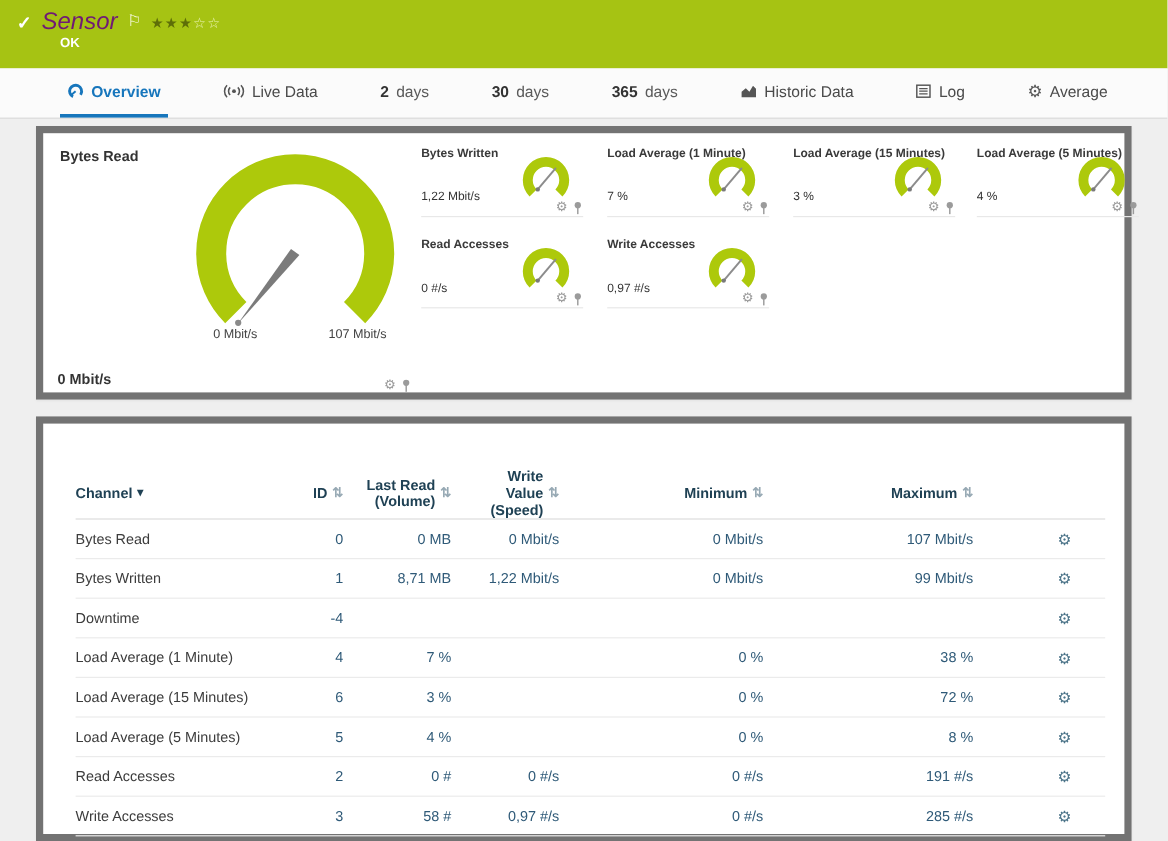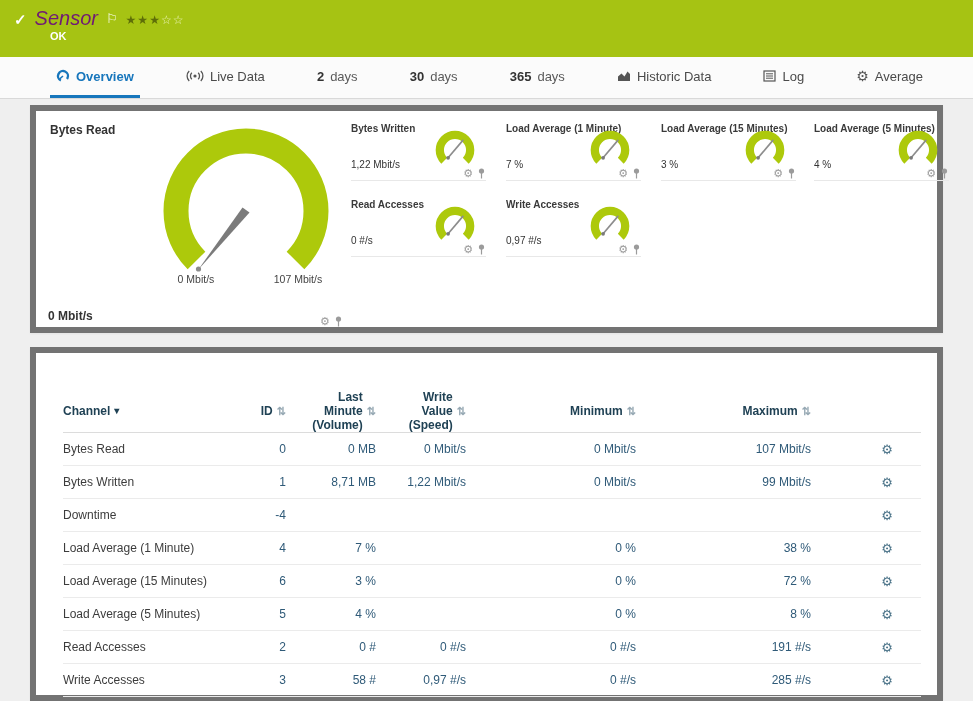--- a/index.html
+++ b/index.html
@@ -265,21 +265,21 @@
     <div class="thead">
       <div class="hcell h-left">
         <span>Channel</span>
         <span class="caret">▾</span>
       </div>
       <div class="hcell h-right">
         <span>ID</span>
         <span class="sort">⇅</span>
       </div>
       <div class="hcell h-right">
-        <span class="wrapcap">Last Minute (Volume)</span>
+        <span class="wrapcap">Last Read (Volume)</span>
         <span class="sort">⇅</span>
       </div>
       <div class="hcell h-right">
         <span class="wrapcap">Write Value (Speed)</span>
         <span class="sort">⇅</span>
       </div>
       <div class="hcell h-right">
         <span>Minimum</span>
         <span class="sort">⇅</span>
       </div>

